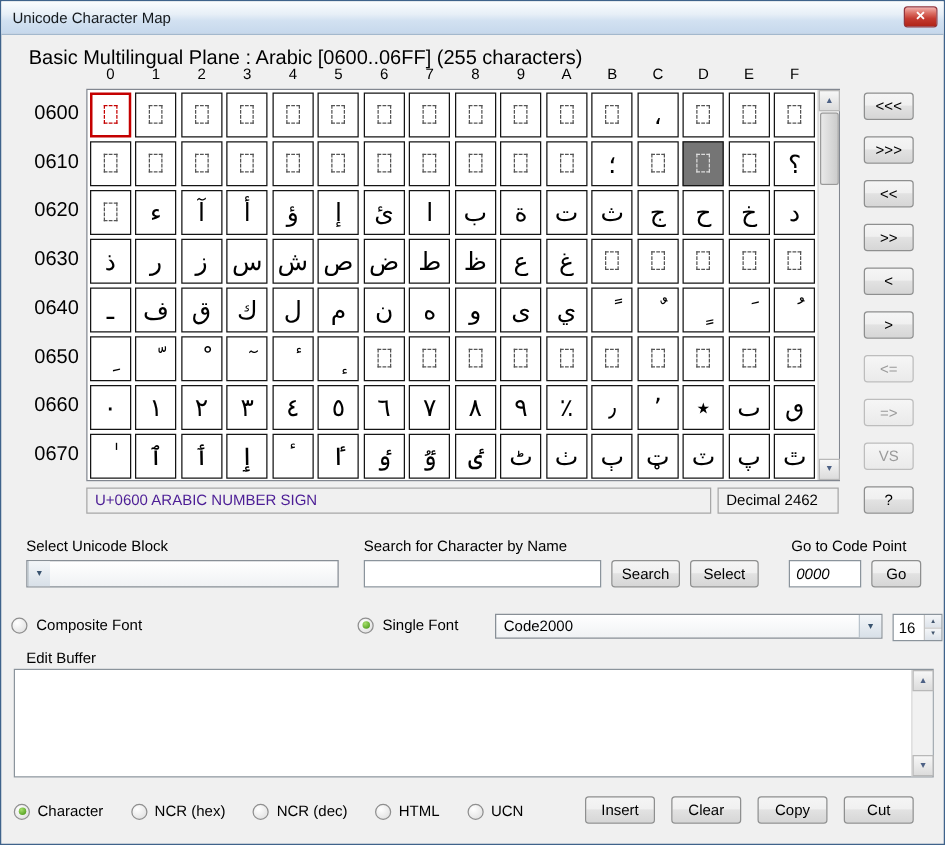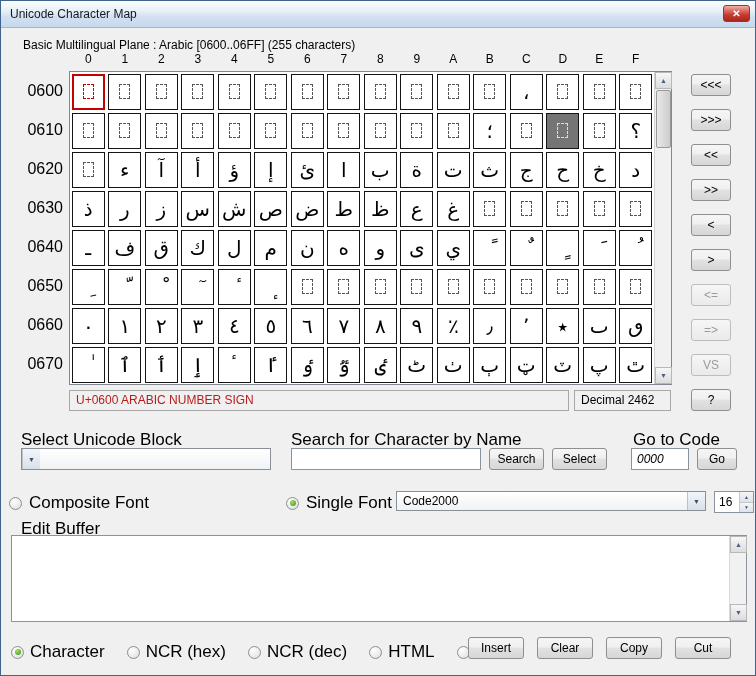--- a/index.html
+++ b/index.html
@@ -8,21 +8,21 @@
   
   .titlebar{position:absolute;left:0;top:0;right:0;height:26px;
     background:linear-gradient(180deg,#fbfdfe 0%,#e7eff7 40%,#d2e1f1 60%,#c6d8ec 100%);
     border-bottom:1px solid #a3b8cd;}
   .title{position:absolute;left:9px;top:6px;font-size:12px;color:#15191c;}
   .close{position:absolute;right:5px;top:4px;width:27px;height:17px;border:1px solid #93353c;border-radius:3px;
     background:linear-gradient(180deg,#f2b0ac 0%,#db6f64 30%,#c43a30 60%,#b02418 100%);
     display:flex;align-items:center;justify-content:center;box-sizing:border-box;}
   .close span{color:#fff;font-size:10px;font-weight:bold;line-height:1;}
 
-  .plane-info{position:absolute;left:22px;top:37px;font-size:12px;color:#000;}
+  .plane-info{position:absolute;left:22px;top:37px;font-size:16px;color:#000;}
 
   
   .col-headers{position:absolute;left:69px;top:51px;width:584px;display:flex;}
   .col-h{width:36.5px;text-align:center;font-size:12px;color:#000;}
   .row-labels{position:absolute;left:18px;top:70px;width:44px;}
   .row-h{height:39px;line-height:39px;text-align:right;font-size:16px;color:#000;}
 
   
   .grid-frame{position:absolute;left:68px;top:70px;width:603px;height:314px;background:#fff;border:1px solid #828790;box-sizing:border-box;}
   .grid-cells{position:absolute;left:0;top:0;width:584px;display:grid;grid-template-columns:repeat(16,36.5px);grid-auto-rows:39px;}
@@ -48,26 +48,26 @@
   
   .btn{height:22px;background:linear-gradient(180deg,#f5f5f5 0%,#f0f0f0 45%,#e2e2e2 50%,#d6d6d6 100%);
     border:1px solid #8e8f8f;border-radius:3px;font-size:12px;color:#000;
     display:flex;align-items:center;justify-content:center;box-sizing:border-box;}
   .btn.disabled{color:#9b9b9b;border-color:#bdbdbd;background:linear-gradient(180deg,#f6f6f6,#eaeaea);}
   .nav-col{position:absolute;left:690px;top:73px;display:flex;flex-direction:column;gap:13px;}
   .nav-btn{width:40px;}
 
   
   .status-name{position:absolute;left:68px;top:389px;width:500px;height:21px;border:1px solid #a7a7a7;background:#f0f0f0;
-    box-sizing:border-box;font-size:12px;line-height:19px;padding-left:6px;color:#b91c1c;}
+    box-sizing:border-box;font-size:12px;line-height:19px;padding-left:6px;color:#4c1d95;}
   .status-dec{position:absolute;left:573px;top:389px;width:97px;height:21px;border:1px solid #a7a7a7;background:#f0f0f0;
     box-sizing:border-box;font-size:12px;line-height:19px;padding-left:6px;color:#000;}
   .help-btn{position:absolute;left:690px;top:388px;width:40px;}
 
-  .lbl{font-size:17px;color:#000;}
+  .lbl{font-size:12px;color:#000;}
   .block-lbl{position:absolute;left:20px;top:429px;}
   .combo{border:1px solid #888f96;background:linear-gradient(180deg,#ffffff,#f0f2f4);box-sizing:border-box;display:flex;align-items:stretch;}
   .combo-val{flex:1;font-size:12px;display:flex;align-items:center;padding-left:6px;color:#000;}
   .combo-arrow{width:17px;display:flex;align-items:center;justify-content:center;font-size:7px;color:#39536f;
     border-left:1px solid #b9c3cc;background:linear-gradient(180deg,#f3f6f9,#d8e0e8);}
   .block-combo{position:absolute;left:20px;top:447px;width:250px;height:22px;}
 
   .search-lbl{position:absolute;left:290px;top:429px;}
   .input{border:1px solid #8b949c;background:#fff;font-size:12px;padding:0 5px;box-sizing:border-box;font-family:"Liberation Sans",sans-serif;color:#000;}
   .search-input{position:absolute;left:290px;top:447px;width:190px;height:22px;}

